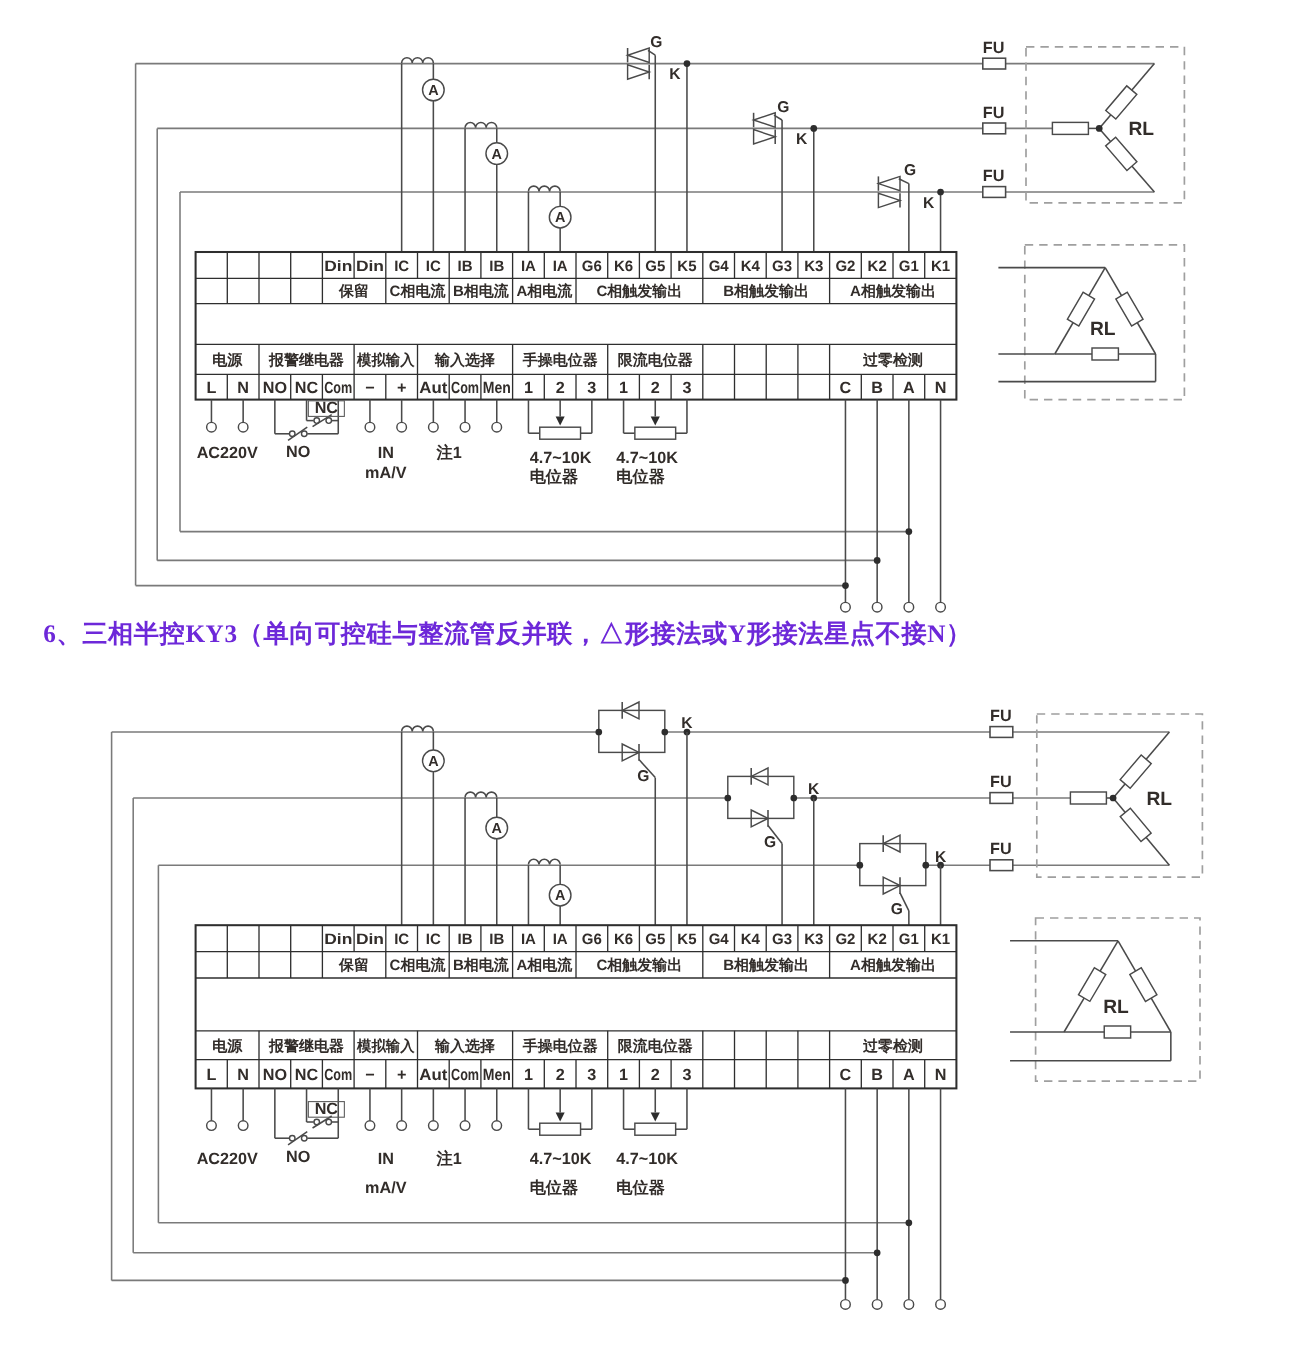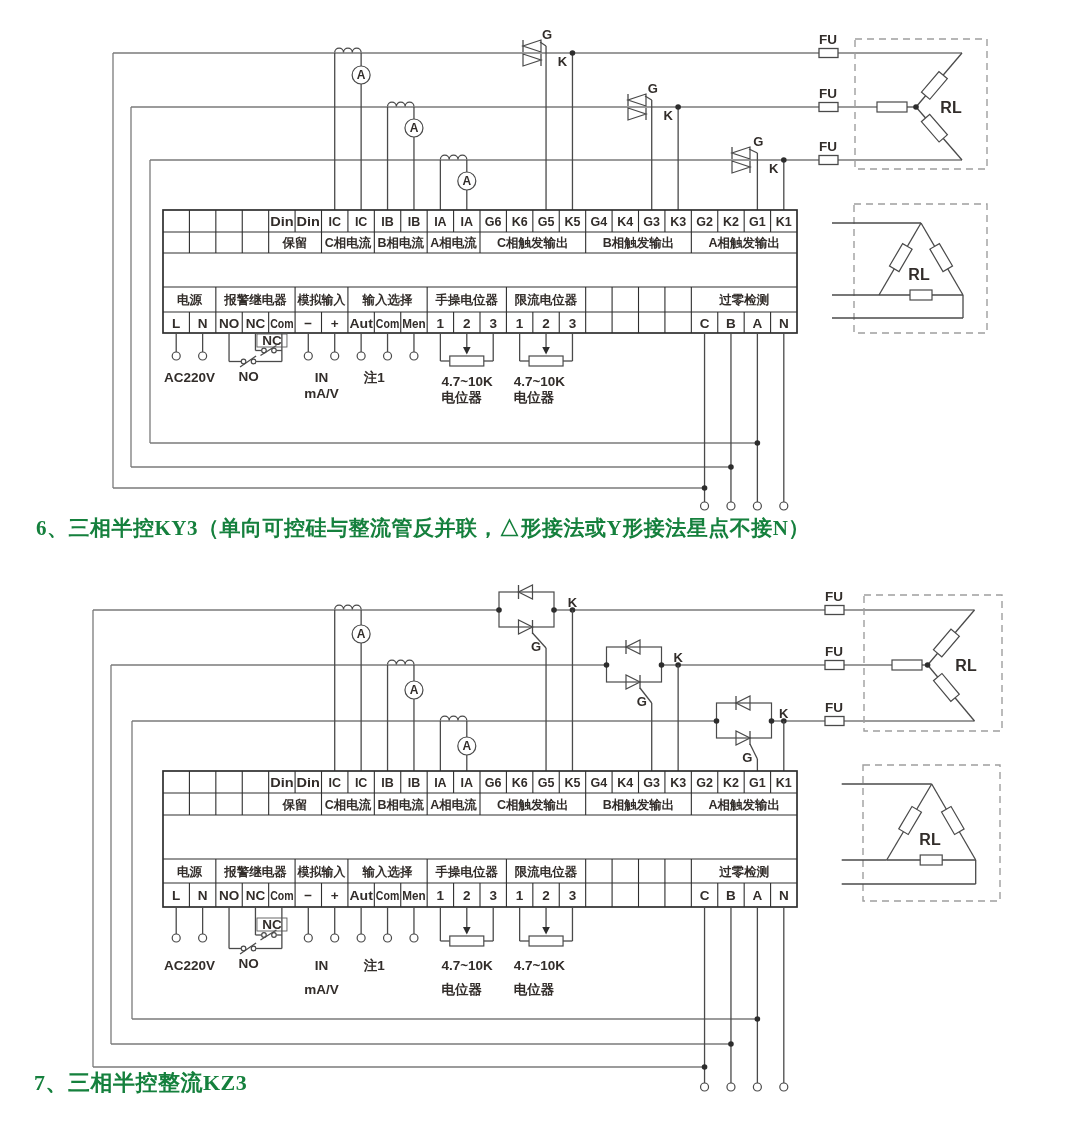--- a/index.html
+++ b/index.html
@@ -1,20 +1,20 @@
 <!DOCTYPE html>
 <html><head>
 <meta charset="utf-8">
 <style>
   html,body{margin:0;padding:0;background:#fff;}
   .page{position:relative;width:1080px;height:1121px;background:#fff;overflow:hidden;
         font-family:"Liberation Sans",sans-serif;}
   #diagram-svg{position:absolute;left:0;top:0;}
   .heading{position:absolute;font-family:"Liberation Serif",serif;font-weight:600;
-           color:#15803d;white-space:nowrap;letter-spacing:0.5px;}
+           color:#6d28d9;white-space:nowrap;letter-spacing:0.5px;}
   #h6{left:36px;top:514px;font-size:21px;}
   #h7{left:34px;top:1068px;font-size:22px;}
   
   .w  {stroke:#4a4a4a;stroke-width:1.3;fill:none;}
   .b  {stroke:#7a7a7a;stroke-width:1.3;fill:none;}
   .tb {stroke:#2e2e2e;stroke-width:1.1;fill:none;}
   .tbo{stroke:#2e2e2e;stroke-width:1.7;fill:none;}
   .d  {stroke:#9f9f9f;stroke-width:1.4;fill:none;stroke-dasharray:7 5;}
   .rs {stroke:#4a4a4a;stroke-width:1.2;fill:#fff;}
   .fr {stroke:#4a4a4a;stroke-width:1.3;fill:#fff;}
@@ -680,14 +680,13 @@
             <line x1="783.7995000000001" y1="907" x2="783.7995000000001" y2="1083" class="w"></line>
             <circle cx="783.7995000000001" cy="1087" r="4" class="tc"></circle>
             <circle cx="704.5485" cy="1067" r="2.8" class="dt"></circle>
             <circle cx="730.9655" cy="1044" r="2.8" class="dt"></circle>
             <circle cx="757.3825" cy="1019" r="2.8" class="dt"></circle>
           </g>
         </g>
       </g>
     </svg>
   <div class="heading" id="h6">6、三相半控KY3（单向可控硅与整流管反并联，△形接法或Y形接法星点不接N）</div>
-  <div class="heading" id="h7">7、三相半控整流KZ3</div>
 </div>
 
 </body></html>

